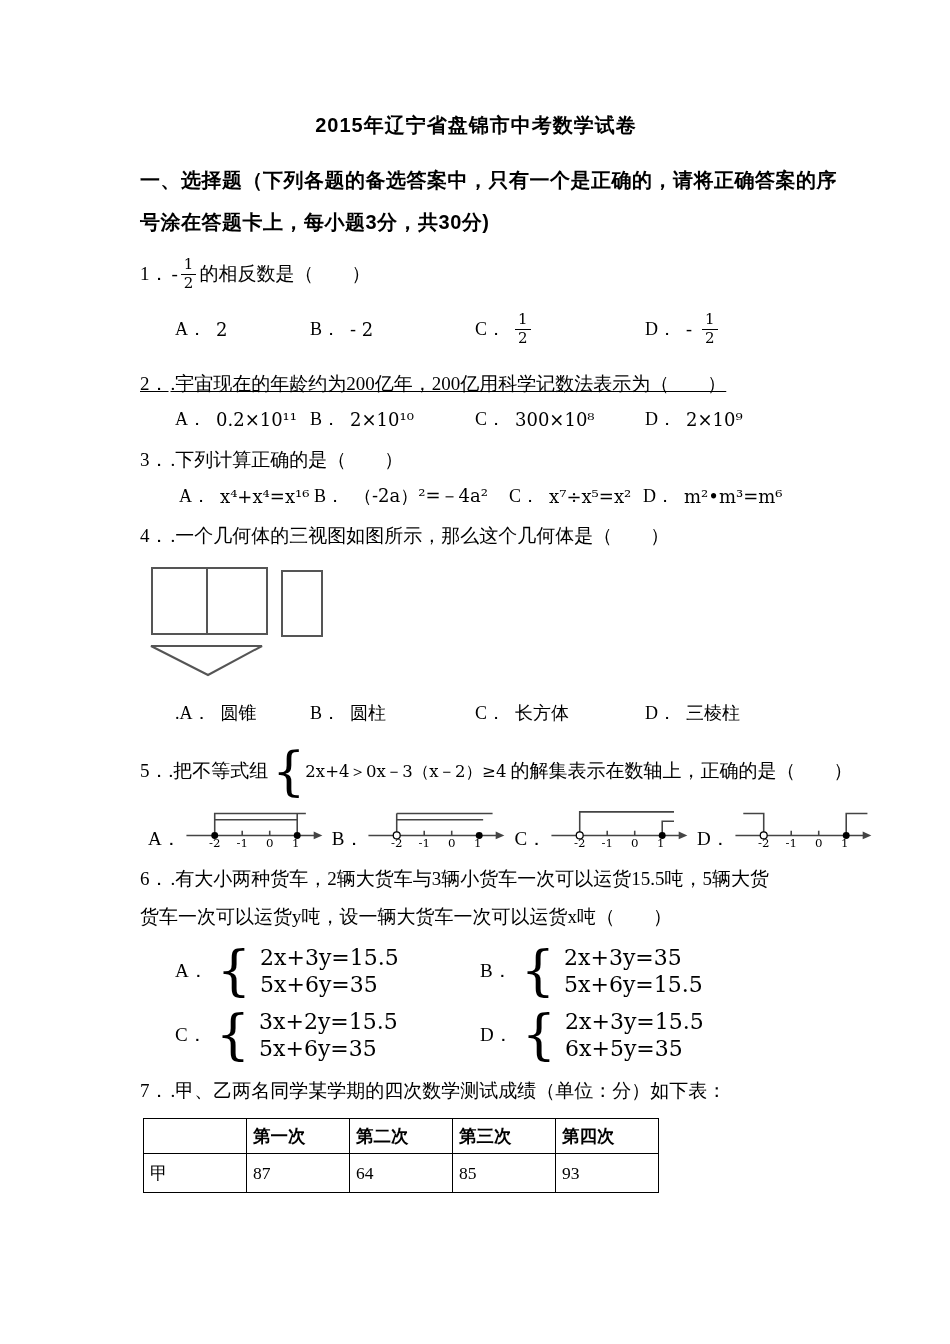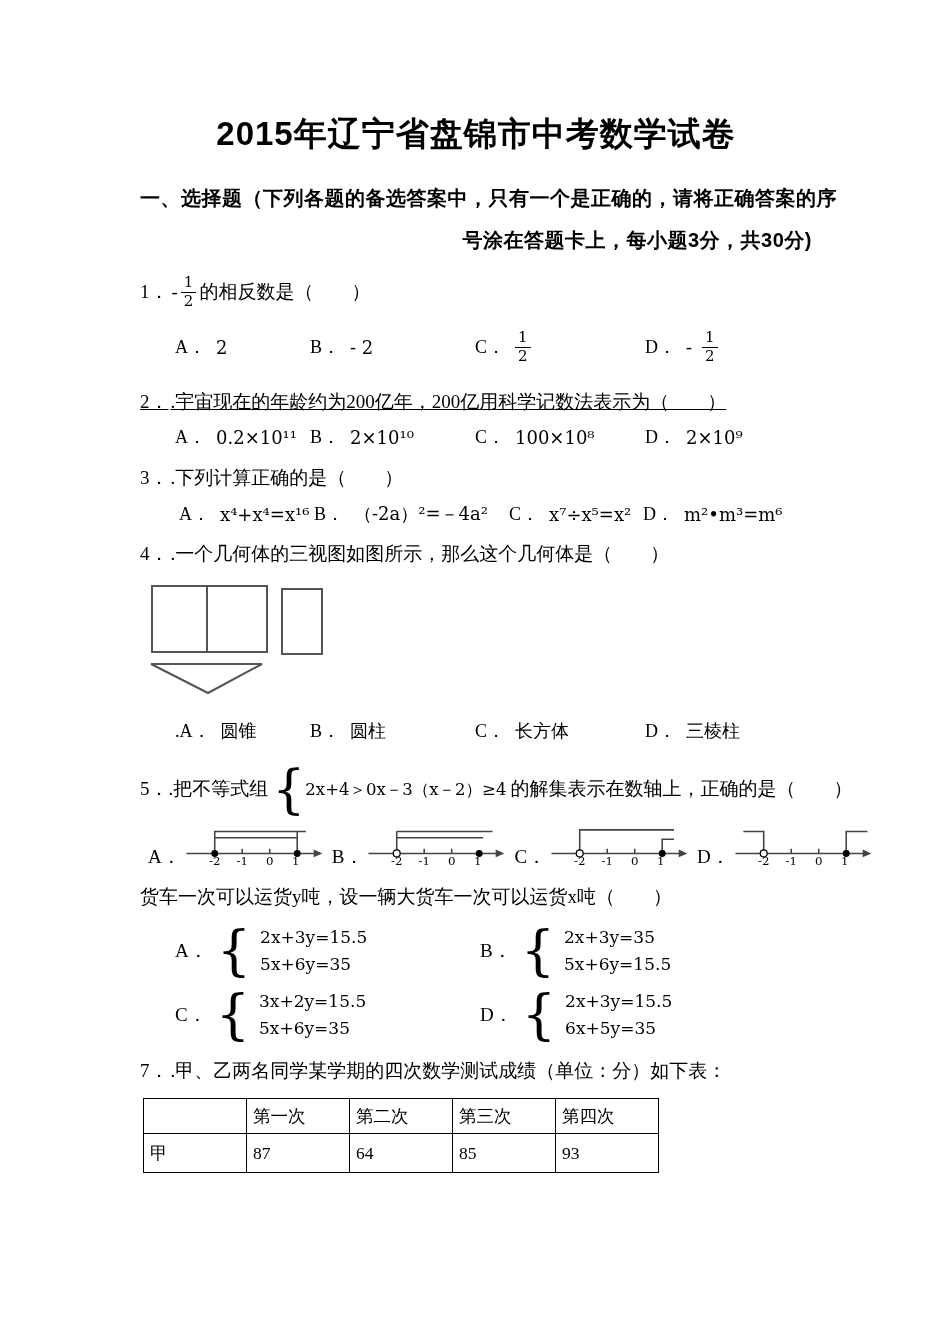--- a/index.html
+++ b/index.html
@@ -1,21 +1,21 @@
 <!DOCTYPE html>
 <html><head>
 <meta charset="utf-8">
 <style>
   html,body{margin:0;padding:0;background:#fff;}
   body{width:950px;height:1344px;color:#000;font-family:"Liberation Serif",serif;position:relative;overflow:hidden;}
   .page{padding:112px 138px 0 140px;}
 
-  .title{font-family:"Liberation Sans",sans-serif;font-weight:bold;font-size:33px;text-align:center;margin:0 0 20px 0;letter-spacing:1px;}
+  .title{font-family:"Liberation Sans",sans-serif;font-weight:bold;font-size:20px;text-align:center;margin:0 0 20px 0;letter-spacing:1px;}
   .heading{font-family:"Liberation Sans",sans-serif;font-weight:bold;font-size:20px;line-height:42px;margin-bottom:6px;letter-spacing:0.5px;}
-  .heading div{white-space:nowrap;text-align:right;}
+  .heading div{white-space:nowrap;}
 
   .stem{font-size:19px;line-height:38px;white-space:nowrap;}
   .stem .qnum{margin-right:2px;}
 
   .opt-row{display:grid;margin-left:35px;align-items:center;}
   .g1{grid-template-columns:135px 165px 170px 1fr;height:48px;}
   .g2{grid-template-columns:135px 165px 170px 1fr;height:32px;}
   .g3{grid-template-columns:135px 195px 134px 1fr;height:34px;margin-left:39px;}
   .g4{grid-template-columns:135px 165px 170px 1fr;height:38px;}
   .opt{display:flex;align-items:center;gap:10px;font-size:18px;white-space:nowrap;}
@@ -38,26 +38,26 @@
   .nl-row{display:flex;margin-left:8px;gap:7px;align-items:flex-end;margin-top:2px;height:46px;}
   .nl{display:flex;align-items:flex-end;gap:2px;}
   .nl .letter{font-size:19px;line-height:1;}
   .nl svg{display:block;}
   .nl text{font-family:"DejaVu Serif",serif;}
 
   .sys-row{display:grid;grid-template-columns:305px 1fr;margin-left:35px;row-gap:10px;margin-top:8px;}
   .sys-opt{display:flex;align-items:center;gap:9px;}
   .sys-opt .letter{font-size:19px;}
   .sys-opt .brace{font-size:54px;}
-  .sys-opt .eqs{display:flex;flex-direction:column;font-size:17px;line-height:27px;font-family:"DejaVu Serif",serif;}
+  .sys-opt .eqs{display:flex;flex-direction:column;font-size:22px;line-height:27px;font-family:"DejaVu Serif",serif;}
 
   .q7{margin-top:10px;}
   table{border-collapse:collapse;margin:8px 0 0 3px;}
   td{border:1.7px solid #000;width:94px;font-size:17.5px;padding:3px 2px 3px 6px;vertical-align:middle;font-family:"Liberation Serif",serif;}
-  tr.hdr td{height:28px;}
+  tr.hdr td{height:28px;font-weight:bold;}
   tr.datarow td{height:32px;}
 </style>
 </head>
 <body>
 
 <div class="page">
 
   <h1 class="title">2015年辽宁省盘锦市中考数学试卷</h1>
 
   <div class="heading">
@@ -107,21 +107,21 @@
     <div class="opt">
       <span>A．</span>
       <span class="val">0.2×10¹¹</span>
     </div>
     <div class="opt">
       <span>B．</span>
       <span class="val">2×10¹⁰</span>
     </div>
     <div class="opt">
       <span>C．</span>
-      <span class="val">100×10⁸</span>
+      <span class="val">300×10⁸</span>
     </div>
     <div class="opt">
       <span>D．</span>
       <span class="val">2×10⁹</span>
     </div>
   </div>
 
   <div class="stem" style="margin-top:6px;">
     <span class="qnum">3．</span><span>.下列计算正确的是（　　）</span>
   </div>
@@ -275,20 +275,21 @@
           <text x="40" y="55">-2</text>
           <text x="75" y="55">-1</text>
           <text x="110" y="55">0</text>
           <text x="143" y="55">1</text>
         </g>
       </svg>
     </div>
   </div>
 
   <div class="stem" style="margin-top:12px;">
+    <div><span class="qnum">6．</span><span>.有大小两种货车，2辆大货车与3辆小货车一次可以运货15.5吨，5辆大货</span></div>
     <div>货车一次可以运货y吨，设一辆大货车一次可以运货x吨（　　）</div>
   </div>
   <div class="sys-row">
     <div class="sys-opt">
       <span class="letter">A．</span>
       <span class="brace">{</span>
       <span class="eqs">
         <span>2x+3y=15.5</span>
         <span>5x+6y=35</span>
       </span>

